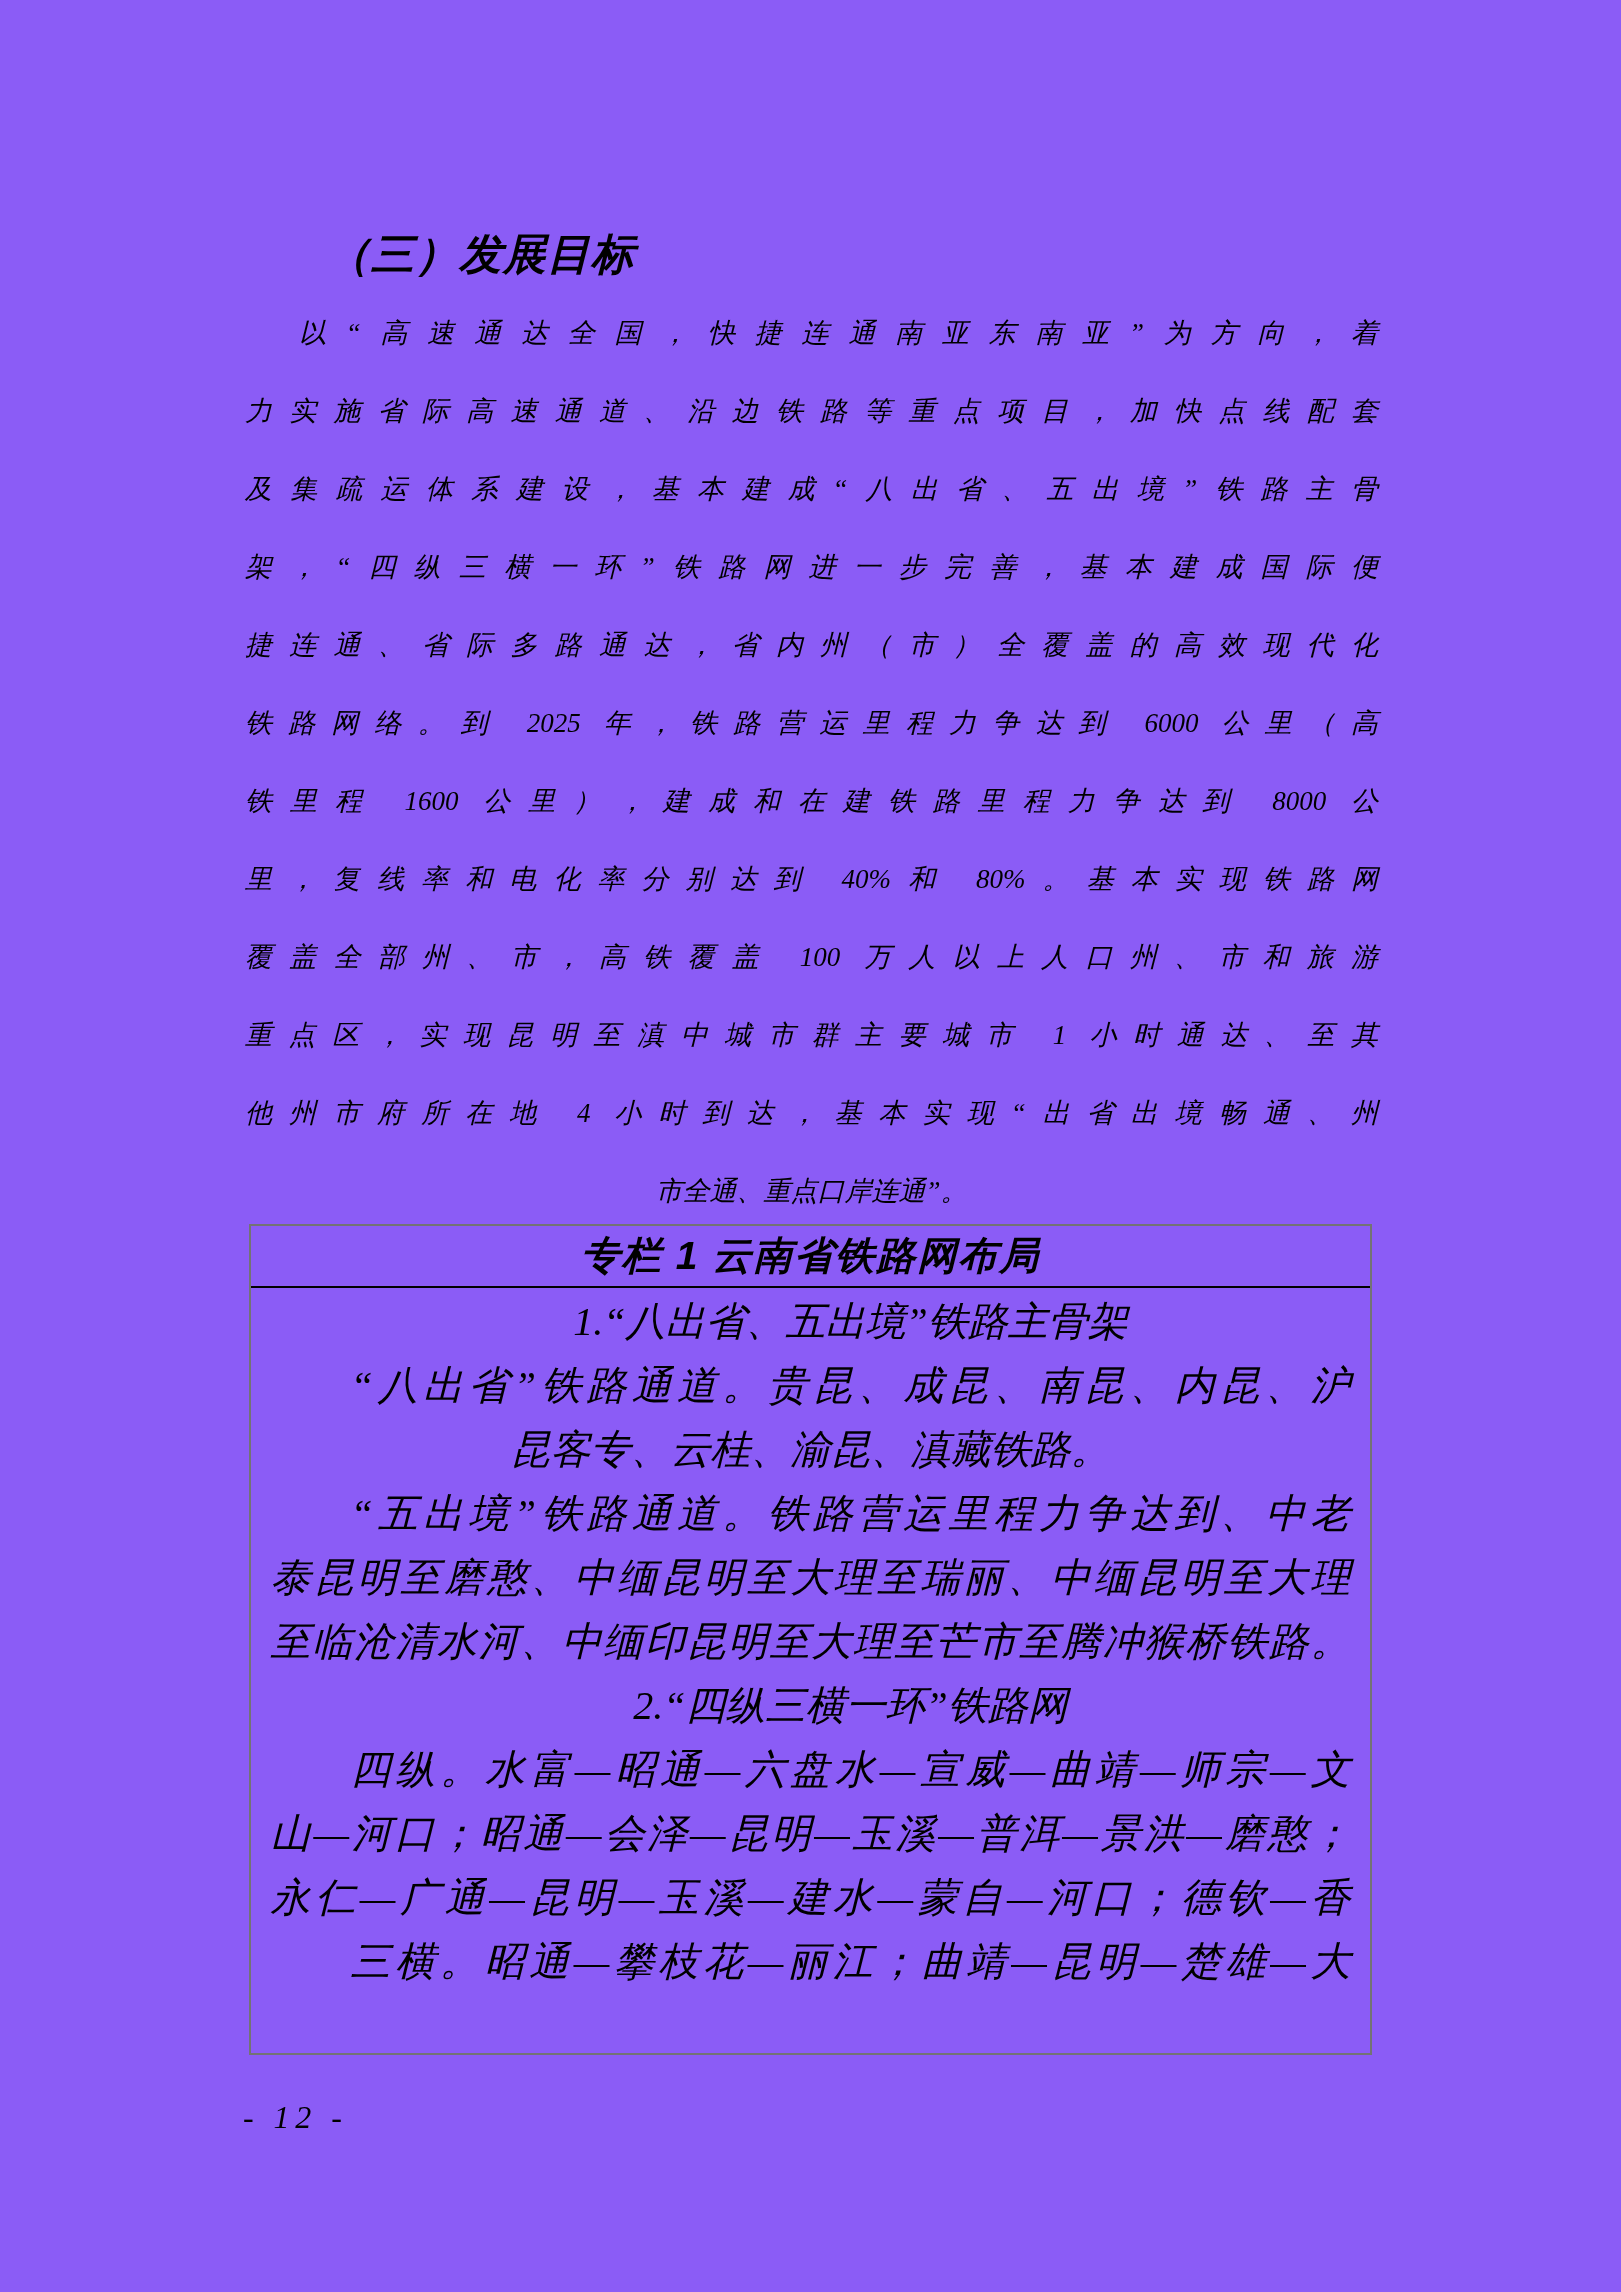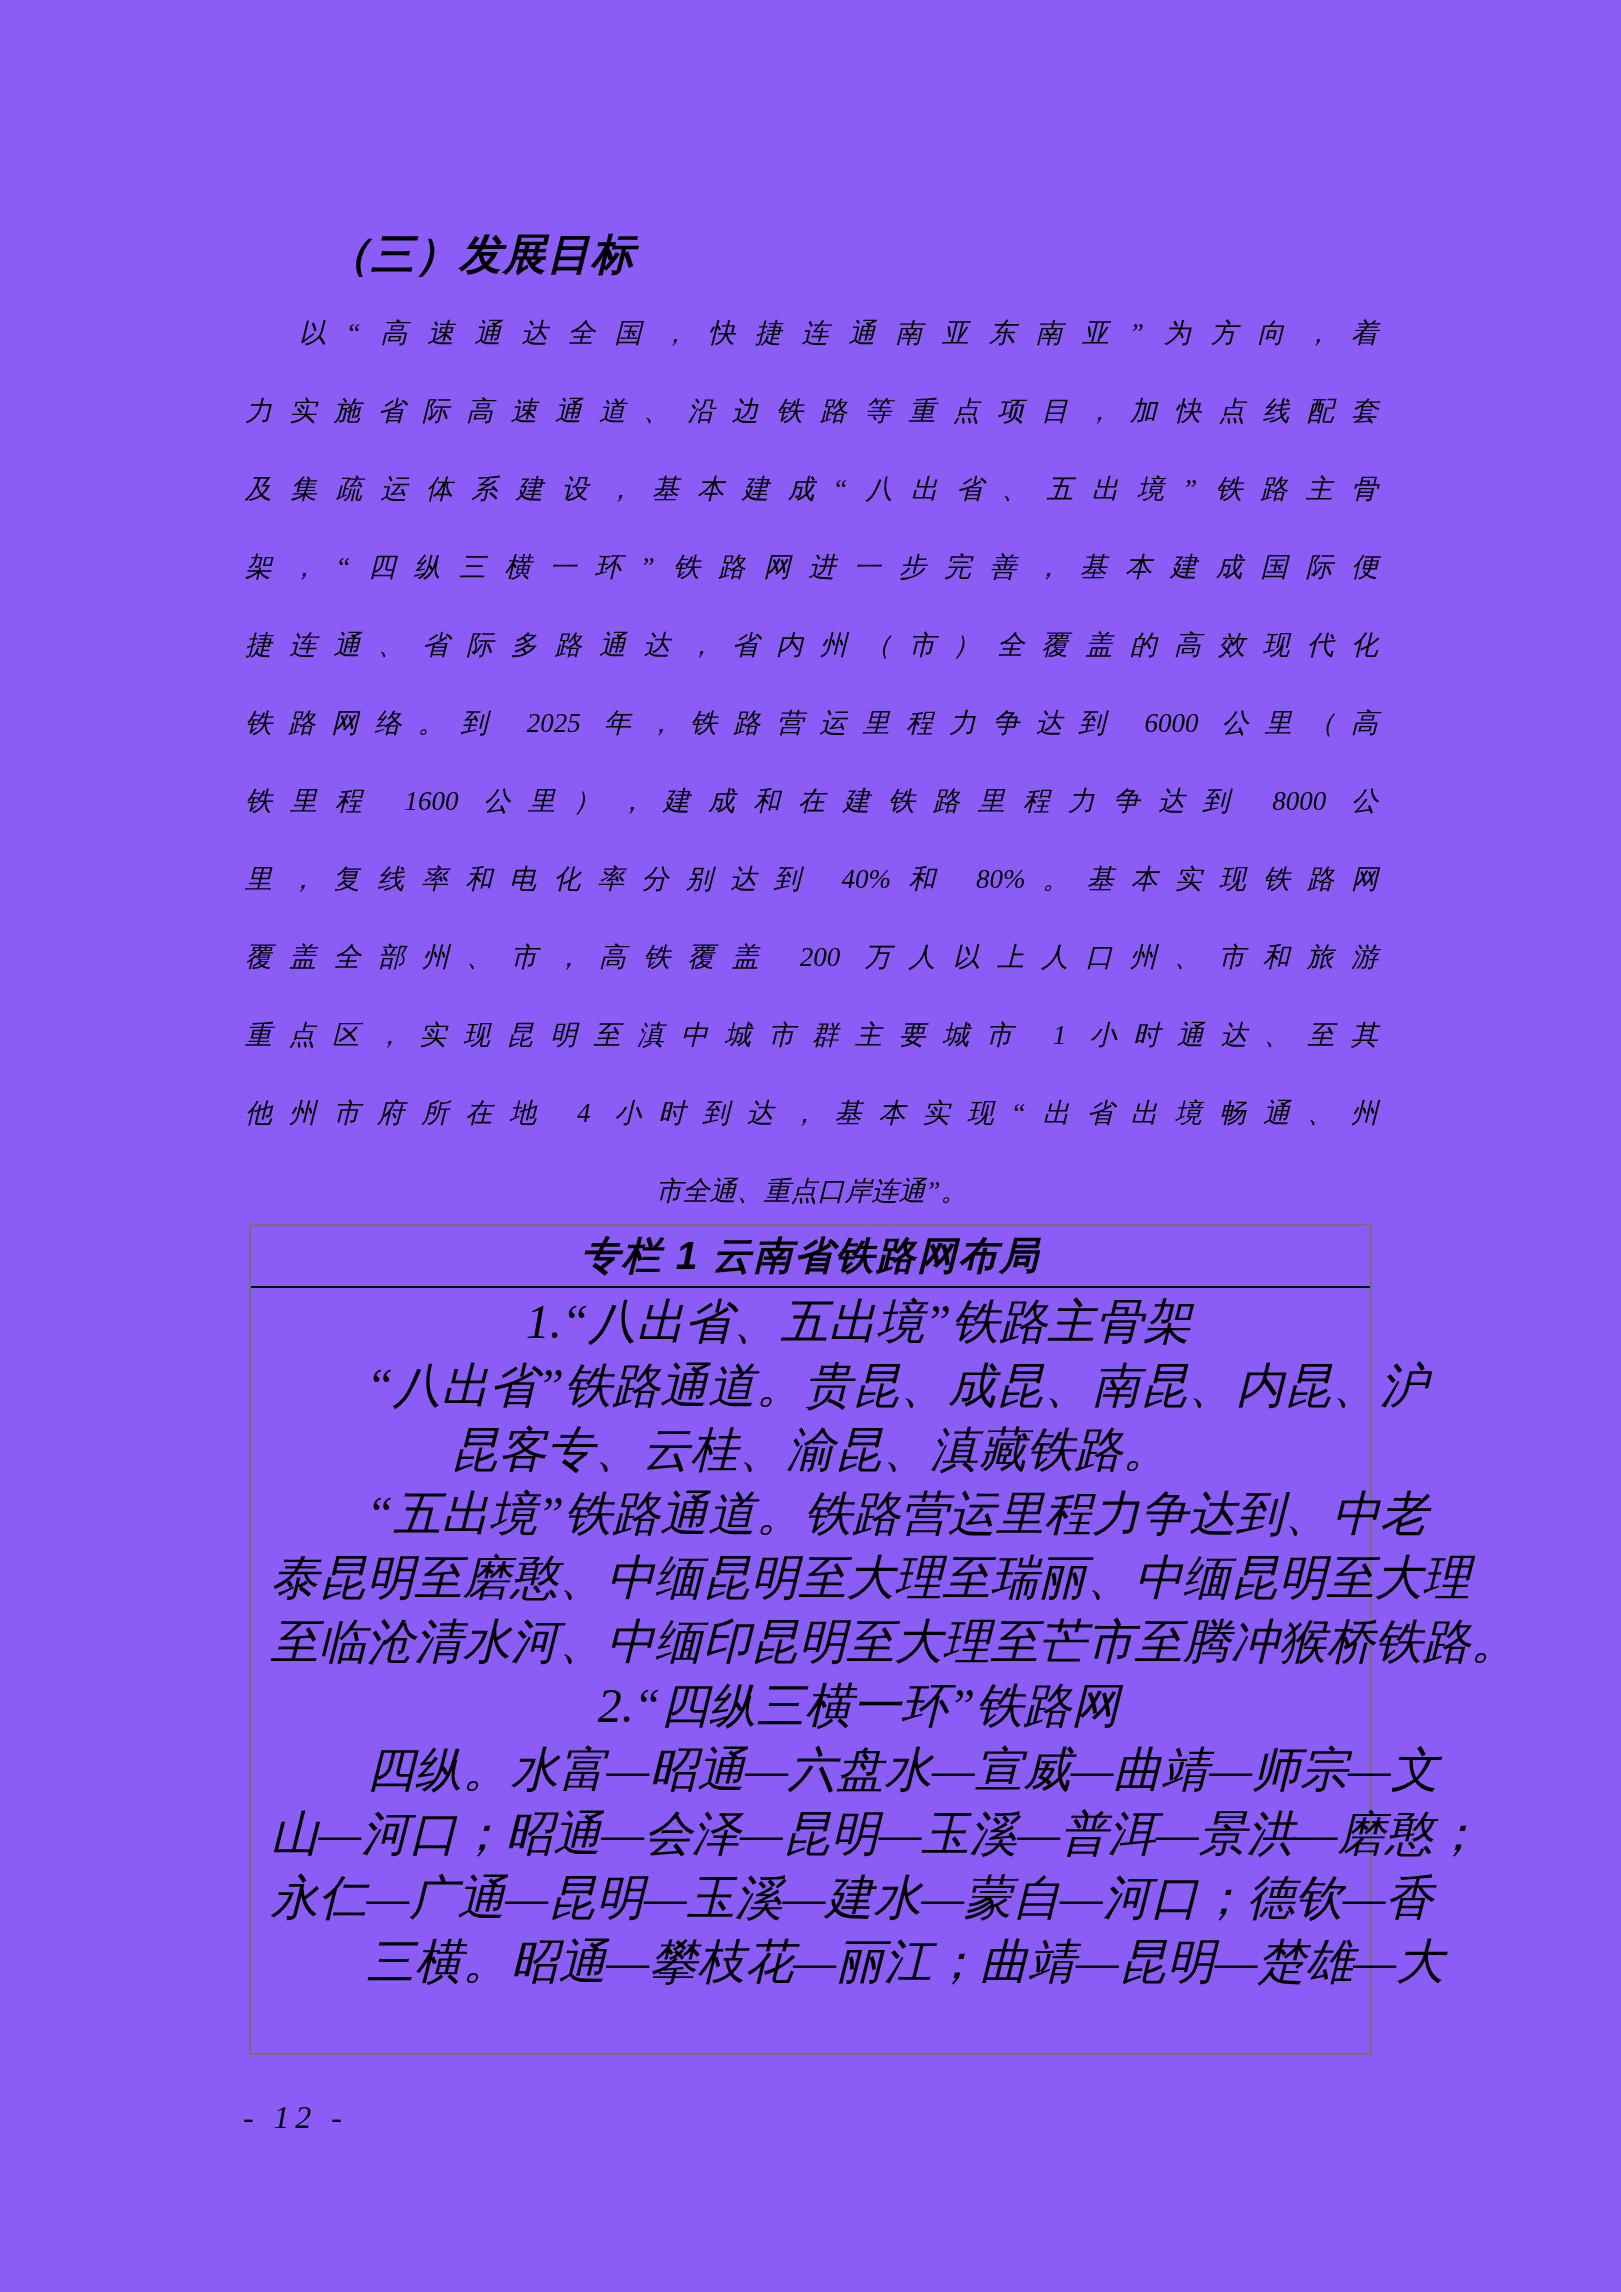--- a/index.html
+++ b/index.html
@@ -62,21 +62,21 @@
     box-sizing: border-box;
     border-bottom: 2px solid #000000;
     text-align: center;
     font-family: "Liberation Sans", "DejaVu Sans", sans-serif;
     font-weight: bold;
     font-size: 39px;
     letter-spacing: 2px;
   }
   .box-body {
     padding: 2px 19.6px 0 19.6px;
-    font-size: 48px;
+    font-size: 40px;
   }
   .box-body .line {
     height: 64px;
     line-height: 64px;
   }
   .page-number {
     position: absolute;
     left: 243px;
     top: 2099px;
     font-size: 32px;
@@ -93,21 +93,21 @@
 
   <div class="body-block">
       <div class="line indent fill">以“高速通达全国，快捷连通南亚东南亚”为方向，着</div>
       <div class="line fill">力实施省际高速通道、沿边铁路等重点项目，加快点线配套</div>
       <div class="line fill">及集疏运体系建设，基本建成“八出省、五出境”铁路主骨</div>
       <div class="line fill">架，“四纵三横一环”铁路网进一步完善，基本建成国际便</div>
       <div class="line fill">捷连通、省际多路通达，省内州（市）全覆盖的高效现代化</div>
       <div class="line fill">铁路网络。到 2025 年，铁路营运里程力争达到 6000 公里（高</div>
       <div class="line fill">铁里程 1600 公里），建成和在建铁路里程力争达到 8000 公</div>
       <div class="line fill">里，复线率和电化率分别达到 40%和 80%。基本实现铁路网</div>
-      <div class="line fill">覆盖全部州、市，高铁覆盖 200 万人以上人口州、市和旅游</div>
+      <div class="line fill">覆盖全部州、市，高铁覆盖 100 万人以上人口州、市和旅游</div>
       <div class="line fill">重点区，实现昆明至滇中城市群主要城市 1 小时通达、至其</div>
       <div class="line fill">他州市府所在地 4 小时到达，基本实现“出省出境畅通、州</div>
       <div class="line">市全通、重点口岸连通”。</div>
     </div>
 
   <div class="column-box">
     <div class="box-title">专栏 1  云南省铁路网布局</div>
     <div class="box-body">
         <div class="line indent">1.“八出省、五出境”铁路主骨架</div>
         <div class="line indent fill">“八出省”铁路通道。贵昆、成昆、南昆、内昆、沪</div>

